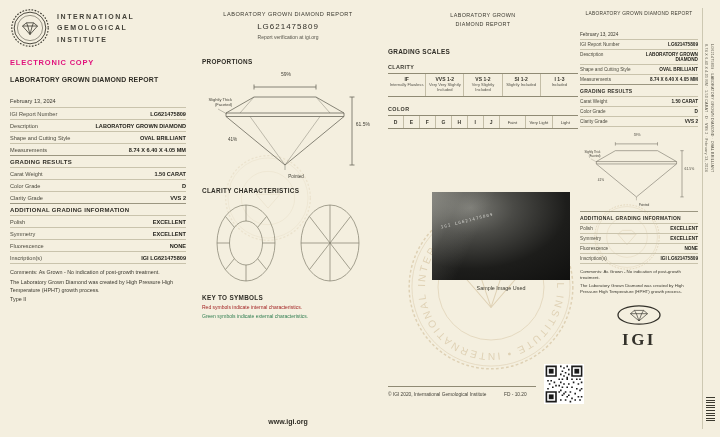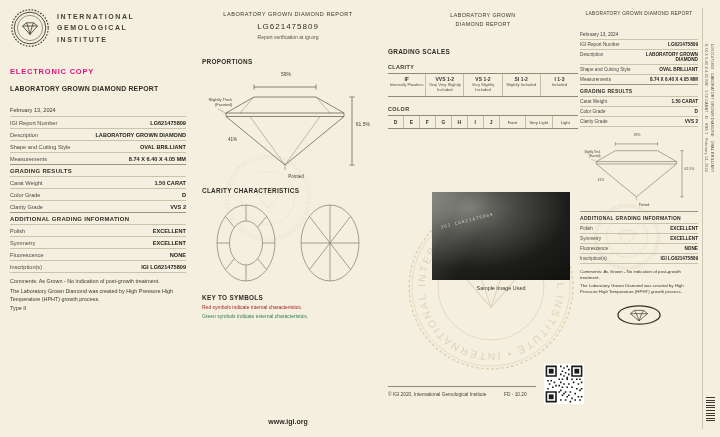--- a/index.html
+++ b/index.html
@@ -9,21 +9,21 @@
   #page { position:relative; width:720px; height:437px; background:var(--bg); overflow:hidden; color:var(--ink); }
 
   .panel { position:absolute; z-index:2; }
   .wm { position:absolute; z-index:1; color:var(--gold); pointer-events:none; }
 
   
   #p1 { left:10px; top:8px; width:176px; }
   .brandrow { display:flex; align-items:center; gap:7px; }
   .stamp { width:40px; height:40px; flex:0 0 auto; color:var(--ink); }
   .bname { font-size:7px; font-weight:bold; letter-spacing:1.6px; line-height:1.6; color:#45433a; }
-  .ecopy { margin-top:19px; font-size:7.5px; font-weight:bold; letter-spacing:.8px; color:var(--magenta); }
+  .ecopy { margin-top:10px; font-size:7.5px; font-weight:bold; letter-spacing:.8px; color:var(--magenta); }
   .rtitle { margin-top:9px; font-size:6.9px; font-weight:bold; letter-spacing:.2px; color:#2f2d26; }
   .rdate { margin-top:15px; font-size:5.6px; padding-bottom:3px; }
   .kv { display:flex; justify-content:space-between; gap:4px; padding:2.5px 0; border-top:1px solid var(--line); font-size:5.6px; align-items:flex-start; }
   .kv .lbl { color:#4c4a3e; }
   .kv .val { font-weight:bold; text-align:right; max-width:58%; color:#23221c; }
   .sec { padding:3px 0 2px; border-top:1px solid #9b9681; font-size:6px; font-weight:bold; letter-spacing:.3px; color:#2f2d26; }
   .kvs.last { border-bottom:1px solid var(--line); }
   .cmts { margin-top:5px; font-size:5.4px; line-height:1.45; color:#3c3a30; }
   .cmts p { margin-top:2px; }
 
@@ -433,20 +433,21 @@
       <p>The Laboratory Grown Diamond was created by High Pressure High Temperature (HPHT) growth process.</p>
     </div>
 
     <div class="igilogo">
       <svg viewBox="0 0 70 32">
         <g fill="none" stroke="currentColor">
           <ellipse cx="35" cy="16" rx="32" ry="14" stroke-width="2"></ellipse>
           <path stroke-width="1" d="M22 14 L28 9 L42 9 L48 14 L35 25 Z M22 14 H48 M28 9 L31 14 M42 9 L39 14 M31 14 L35 25 M39 14 L35 25"></path>
         </g>
       </svg>
+      <div class="igiword">IGI</div>
     </div>
   </section>
 
   <aside class="panel stub">
     <div class="rot r1">LG621475809 · LABORATORY GROWN DIAMOND · OVAL BRILLIANT</div>
     <div class="rot r2">8.74 X 6.40 X 4.05 MM · 1.50 CARAT · D · VVS 2 · February 13, 2024</div>
     <div class="stub-bar"></div>
   </aside>
 
 </div>

